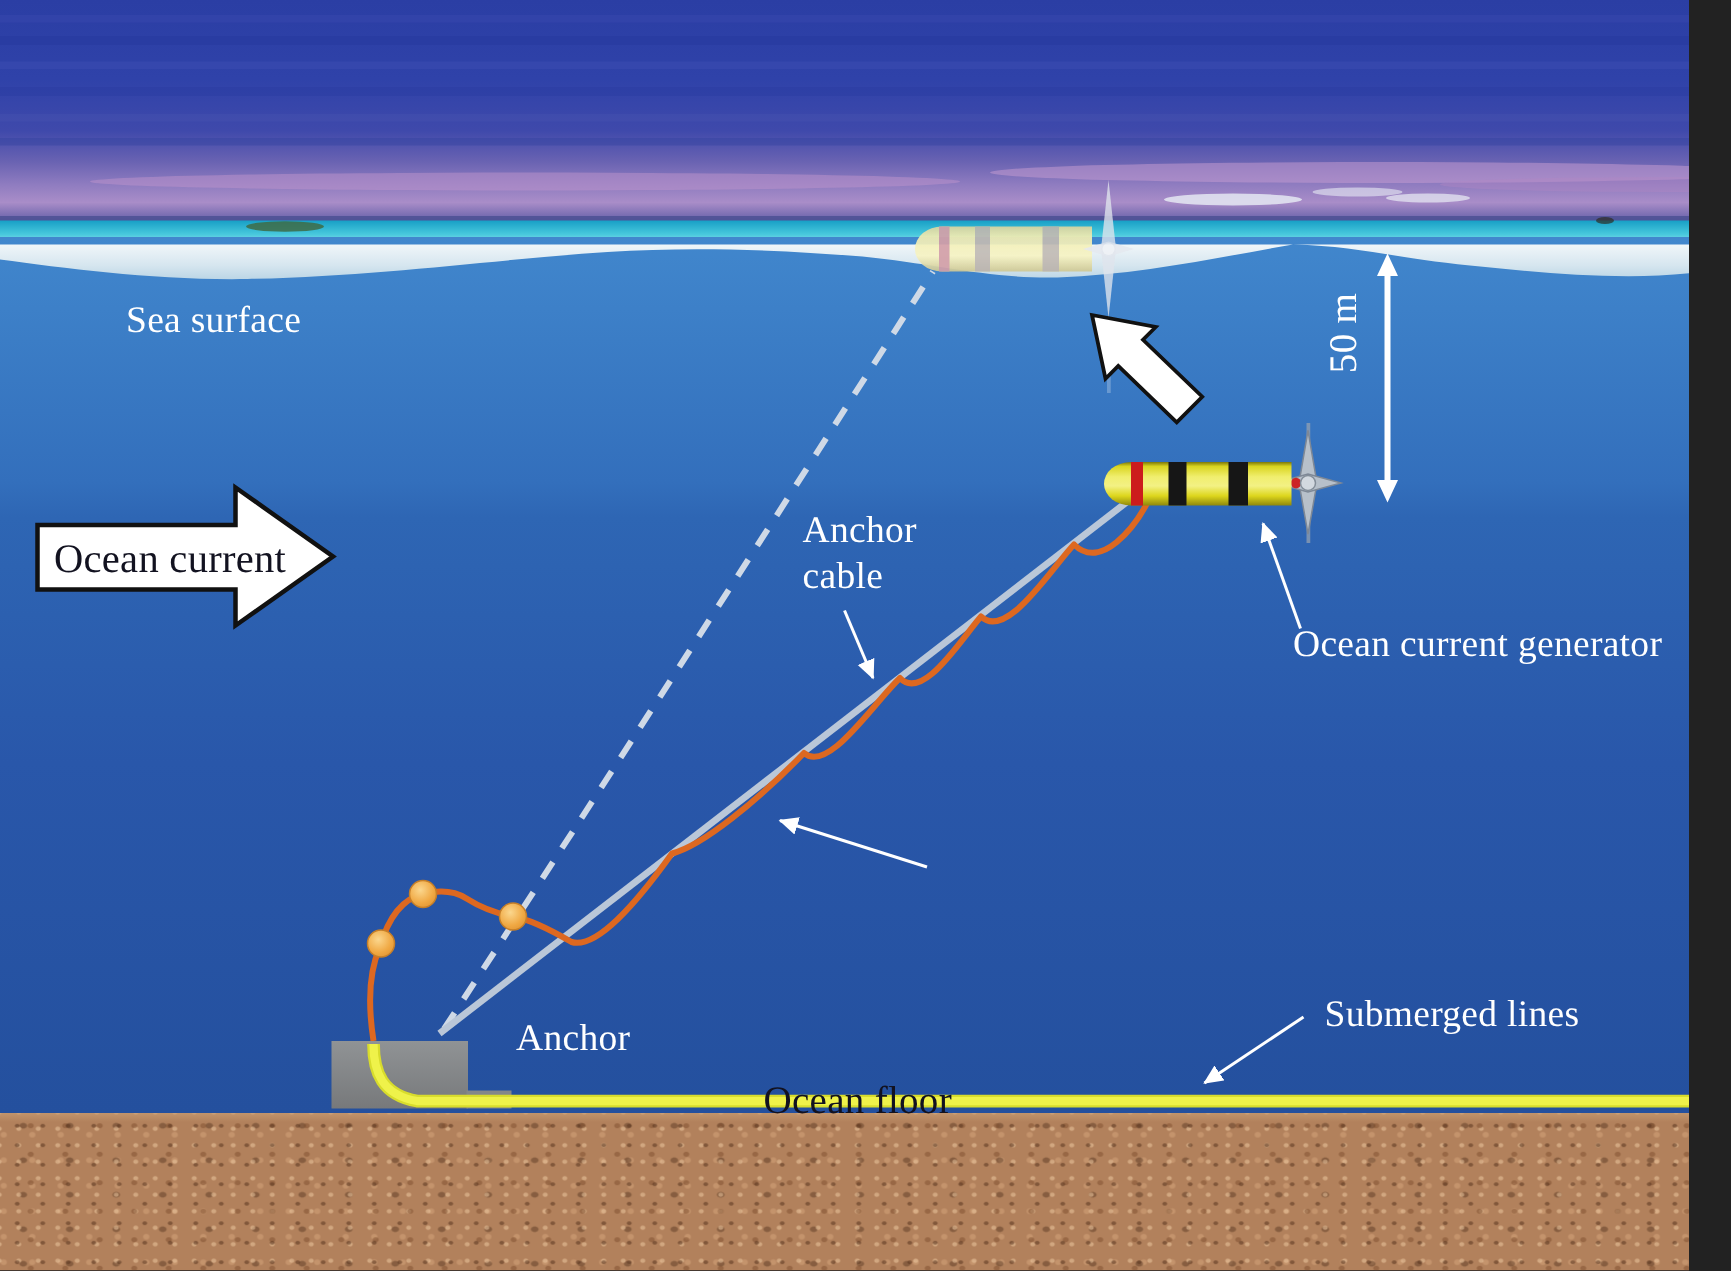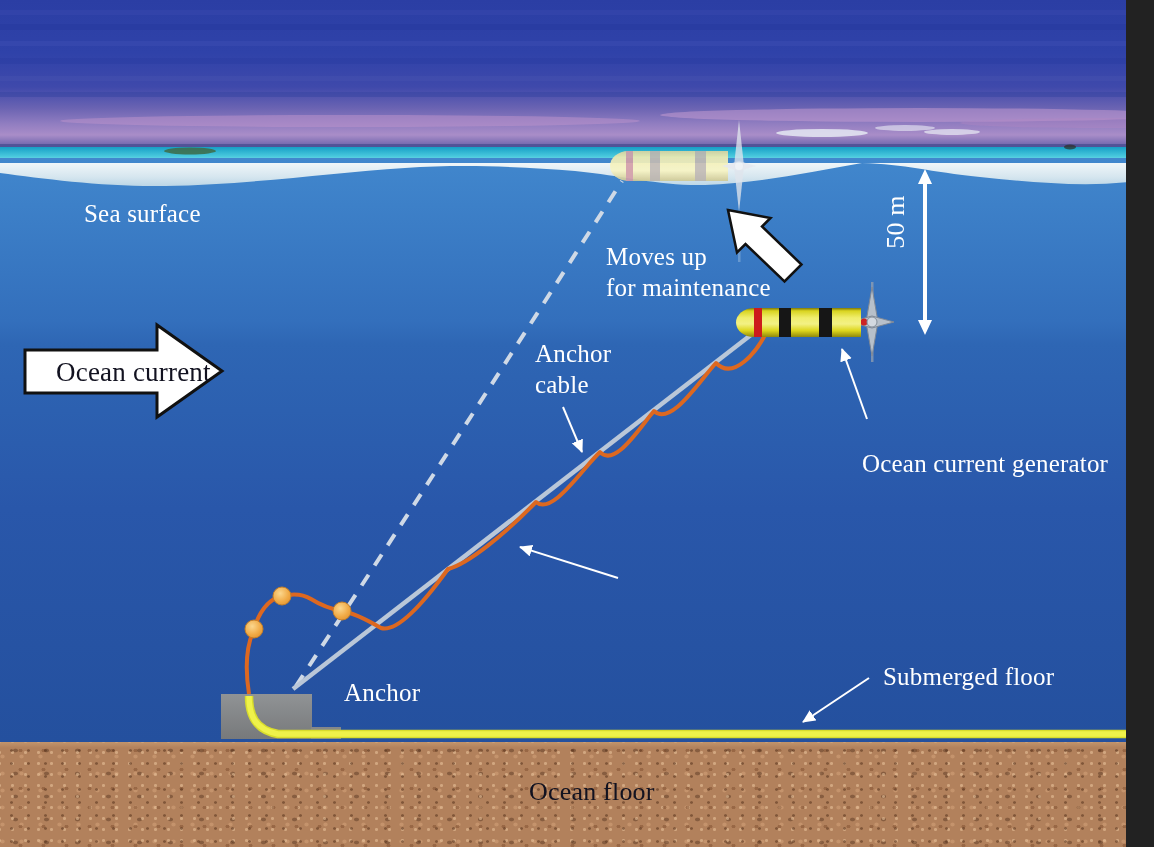--- a/index.html
+++ b/index.html
@@ -21,21 +21,21 @@
     background-position:3px 5px,9px 2px,6px 8px,0 0,12px 9px;
   }
   .floor::before{
     content:"";position:absolute;left:0;top:0;width:100%;height:9px;
     background:linear-gradient(#c99e74,rgba(201,158,116,0));
   }
   .lbl{
     position:absolute;color:#ffffff;font-size:25px;line-height:31px;
     white-space:nowrap;letter-spacing:.2px;
   }
-  .lbl.dark{color:#121220;margin-left:20px;}
+  .lbl.dark{color:#121220;}
   .lbl.depth{
     left:853px;top:209px;width:80px;height:26px;text-align:center;
     font-size:26px;transform:rotate(-90deg);transform-origin:50% 50%;
   }
 </style>
 </head>
 <body>
 
 <div class="stage">
 
@@ -195,34 +195,30 @@
     </g>
 
     <polygon points="25,350 157,350 157,325 222,371 157,417 157,393 25,393" fill="#ffffff" stroke="#111111" stroke-width="3"></polygon>
     <polygon points="728,210 770.5,218 762,226.5 801.5,264.5 784.5,281.5 745.5,244 737,252.5" fill="#ffffff" stroke="#111111" stroke-width="2.5"></polygon>
   </svg>
 
   <div class="lbl" style="left:84px;top:198px">Sea surface</div>
 
   <div class="lbl dark" style="left:36px;top:357px;font-size:27px">Ocean current</div>
 
-  <div class="lbl" style="left:606px;top:241px">
-    <div>Moves up</div>
-    <div>for maintenance</div>
-  </div>
 
   <div class="lbl" style="left:535px;top:338px">
     <div>Anchor</div>
     <div>cable</div>
   </div>
 
   <div class="lbl depth">50 m</div>
 
-  <div class="lbl" style="left:862px;top:448px">Ocean current generator</div>
+  <div class="lbl" style="left:862px;top:414px">Ocean current generator</div>
 
 
   <div class="lbl" style="left:344px;top:677px">Anchor</div>
 
-  <div class="lbl" style="left:883px;top:661px">Submerged floor</div>
-
-  <div class="lbl dark" style="left:509px;top:776px;font-size:26px">Ocean floor</div>
+  <div class="lbl" style="left:883px;top:661px">Submerged lines</div>
+
+  <div class="lbl dark" style="left:509px;top:718px;font-size:26px">Ocean floor</div>
 
 </div>
 
 </body></html>

